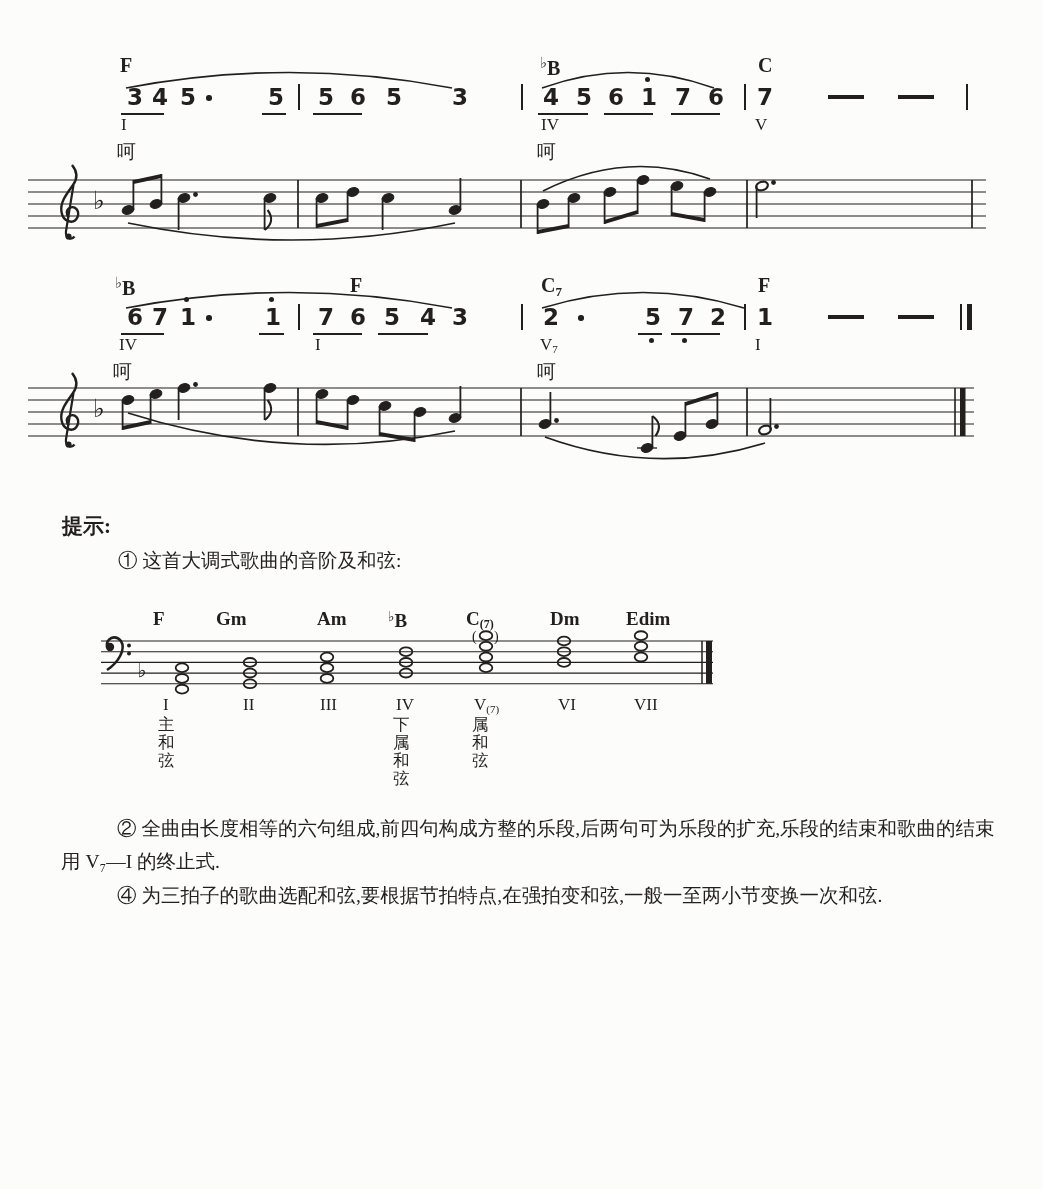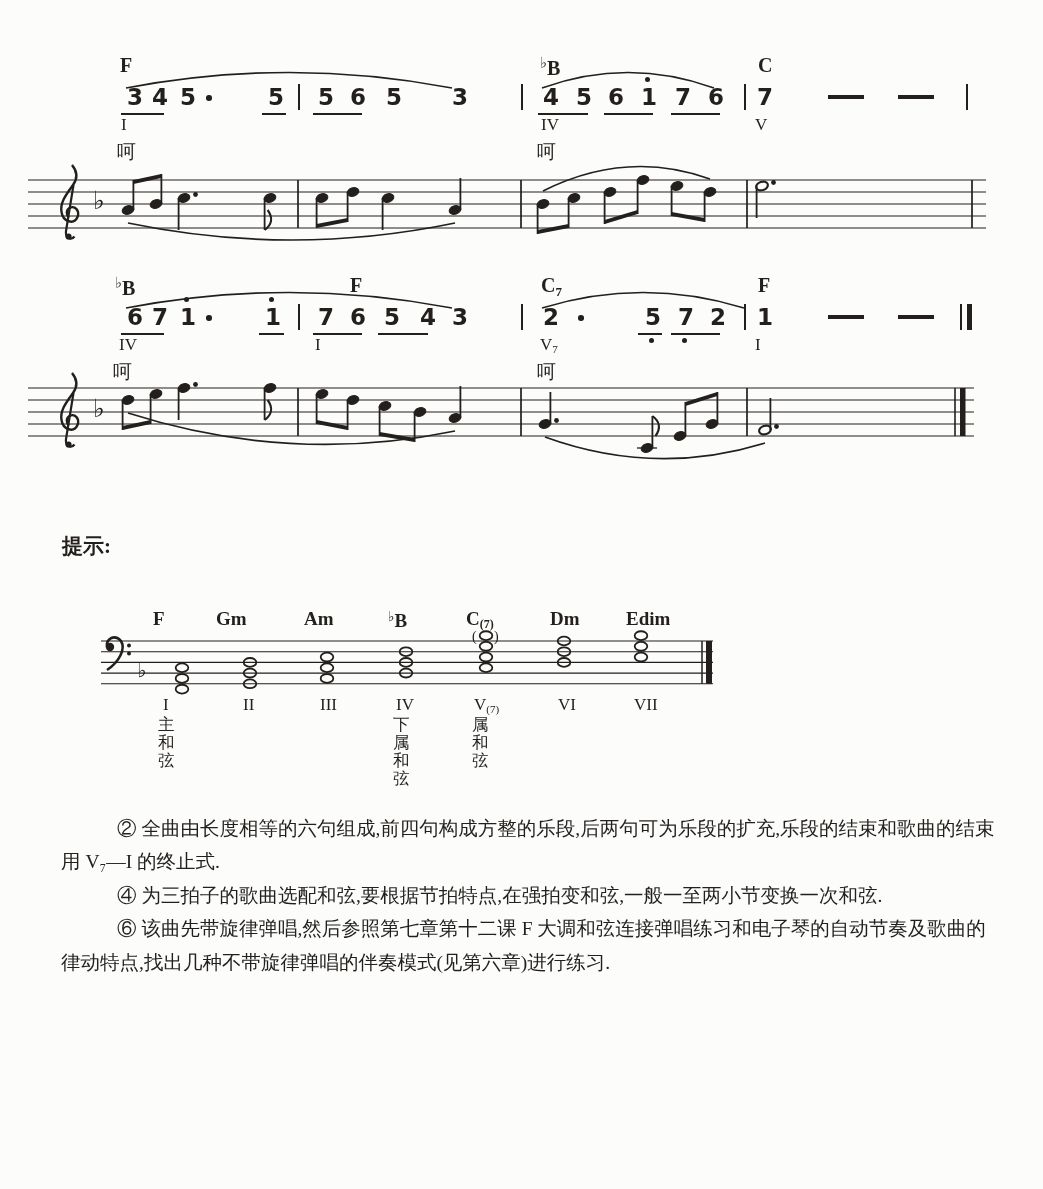--- a/index.html
+++ b/index.html
@@ -19,21 +19,21 @@
   .uline{position:absolute;height:2.4px;background:var(--ink);}
   .chord{position:absolute;font:bold 20px "Liberation Serif","DejaVu Serif",serif;white-space:nowrap;}
   .chord .pre{font-size:15px;vertical-align:7px;}
   .chord .sub{font-size:13px;vertical-align:-4px;}
   .roman{position:absolute;font:17px "Liberation Serif","DejaVu Serif",serif;white-space:nowrap;}
   .roman .sub{font-size:11px;vertical-align:-3px;}
   .lyric{position:absolute;font:19px "Liberation Serif","DejaVu Serif",serif;}
   svg{position:absolute;overflow:visible;}
   path,line,ellipse,rect,circle,polygon{shape-rendering:geometricPrecision;}
   
-  .tips-head{position:absolute;left:62px;top:532px;font:bold 21px "Liberation Serif","DejaVu Serif",serif;}
+  .tips-head{position:absolute;left:62px;top:512px;font:bold 21px "Liberation Serif","DejaVu Serif",serif;}
   .tips-item0{position:absolute;left:62px;top:544px;width:932px;font-size:19.5px;line-height:33px;text-indent:56px;}
   .tips-rest{position:absolute;left:61px;top:812px;width:934px;font-size:19.5px;line-height:33.4px;}
   .tips-rest p{margin:0;text-indent:56px;}
   
   .cc-label{position:absolute;font:bold 19px "Liberation Serif","DejaVu Serif",serif;white-space:nowrap;}
   .cc-label .pre{font-size:14px;vertical-align:6px;}
   .cc-label .sub{font-size:12px;vertical-align:-3px;}
   .cc-roman{position:absolute;font:17px "Liberation Serif","DejaVu Serif",serif;white-space:nowrap;}
   .cc-roman .sub{font-size:11px;vertical-align:-3px;}
   .vlabel{position:absolute;width:20px;font:16.5px "Liberation Serif","DejaVu Serif",serif;line-height:18px;text-align:left;word-break:break-all;}
@@ -239,20 +239,21 @@
         <path d="M 627.4 53 c 7 5 9 12 3 20" fill="none" stroke="#221f1c" stroke-width="2.1"></path>
         <line x1="660.4" y1="73" x2="660.4" y2="39" stroke="#221f1c" stroke-width="1.8"></line>
         <line x1="692.4" y1="61" x2="692.4" y2="29" stroke="#221f1c" stroke-width="1.8"></line>
         <polygon points="660.4,39 692.4,29 692.4,33 660.4,43" fill="#221f1c"></polygon>
         <line x1="745.4" y1="67" x2="745.4" y2="35" stroke="#221f1c" stroke-width="1.8"></line>
         <path d="M 103 50 Q 266.5 102 430 68" fill="none" stroke="#221f1c" stroke-width="1.7"></path>
         <path d="M 520 74 Q 630 114 740 80" fill="none" stroke="#221f1c" stroke-width="1.7"></path>
       </svg>
     </div>
   <div class="tips-head">提示:</div>
+  <div class="tips-item0">① 这首大调式歌曲的音阶及和弦:</div>
   <div id="chord-chart" class="abs" style="left:0;top:0;width:100%;height:100%;">
       <svg width="640" height="115" viewBox="0 0 640 115" style="left: 95px; top: 603px;">
         <line x1="6" y1="38" x2="618" y2="38" stroke="#221f1c" stroke-width="1.1"></line>
         <line x1="6" y1="48.7" x2="618" y2="48.7" stroke="#221f1c" stroke-width="1.1"></line>
         <line x1="6" y1="59.4" x2="618" y2="59.4" stroke="#221f1c" stroke-width="1.1"></line>
         <line x1="6" y1="70.1" x2="618" y2="70.1" stroke="#221f1c" stroke-width="1.1"></line>
         <line x1="6" y1="80.8" x2="618" y2="80.8" stroke="#221f1c" stroke-width="1.1"></line>
         <g>
           <circle cx="15" cy="44" r="4.2" fill="#221f1c"></circle>
           <path d="M 12 44 C 11 35 20 31 26 38 C 31 46 24 59 12 67" fill="none" stroke="#221f1c" stroke-width="2.6"></path>
@@ -296,34 +297,33 @@
         <g>
           <ellipse cx="546" cy="54.05" rx="6.3" ry="4.4" fill="none" stroke="#221f1c" stroke-width="1.8"></ellipse>
           <ellipse cx="546" cy="43.35" rx="6.3" ry="4.4" fill="none" stroke="#221f1c" stroke-width="1.8"></ellipse>
           <ellipse cx="546" cy="32.65" rx="6.3" ry="4.4" fill="none" stroke="#221f1c" stroke-width="1.8"></ellipse>
         </g>
         <line x1="607" y1="38" x2="607" y2="80.8" stroke="#221f1c" stroke-width="1.5"></line>
         <rect x="611" y="38" width="6" height="42.8" fill="#221f1c"></rect>
       </svg>
       <div class="cc-label" style="left: 153px; top: 608px;"><span class="main">F</span></div>
       <div class="cc-label" style="left: 216px; top: 608px;"><span class="main">Gm</span></div>
-      <div class="cc-label" style="left: 304px; top: 608px; text-align: center;"><span class="main">Am</span></div>
+      <div class="cc-label" style="left: 317px; top: 608px; text-align: center;"><span class="main">Am</span></div>
       <div class="cc-label" style="left: 388px; top: 608px;"><span class="pre">♭</span><span class="main">B</span></div>
       <div class="cc-label" style="left: 466px; top: 608px;"><span class="main">C</span><span class="sub">(7)</span></div>
       <div class="cc-label" style="left: 550px; top: 608px; text-align: right;"><span class="main">Dm</span></div>
       <div class="cc-label" style="left: 626px; top: 608px;"><span class="main">Edim</span></div>
       <div class="cc-roman" style="left: 163px; top: 695px;"><span class="main">I</span></div>
       <div class="cc-roman" style="left: 243px; top: 695px;"><span class="main">II</span></div>
       <div class="cc-roman" style="left: 320px; top: 695px;"><span class="main">III</span></div>
       <div class="cc-roman" style="left: 396px; top: 695px;"><span class="main">IV</span></div>
       <div class="cc-roman" style="left: 474px; top: 695px;"><span class="main">V</span><span class="sub">(7)</span></div>
       <div class="cc-roman" style="left: 558px; top: 695px;"><span class="main">VI</span></div>
       <div class="cc-roman" style="left: 634px; top: 695px;"><span class="main">VII</span></div>
       <div class="vlabel" style="left: 158px; top: 716px;">主和弦</div>
       <div class="vlabel" style="left: 393px; top: 716px;">下属和弦</div>
       <div class="vlabel" style="left: 472px; top: 716px;">属和弦</div>
     </div>
   <div class="tips-rest">
     <p>② 全曲由长度相等的六句组成,前四句构成方整的乐段,后两句可为乐段的扩充,乐段的结束和歌曲的结束用 V₇—I 的终止式.</p>
     <p>④ 为三拍子的歌曲选配和弦,要根据节拍特点,在强拍变和弦,一般一至两小节变换一次和弦.</p>
-    <p>⑥ 该曲先带旋律弹唱,然后参照第七章第十二课 F 大调和弦连接弹唱练习和电子琴的自动节奏及歌曲的律动特点,找出几种不带旋律弹唱的伴奏模式(见第六章)进行练习.</p>
   </div>
 </div>
 
 </body></html>

